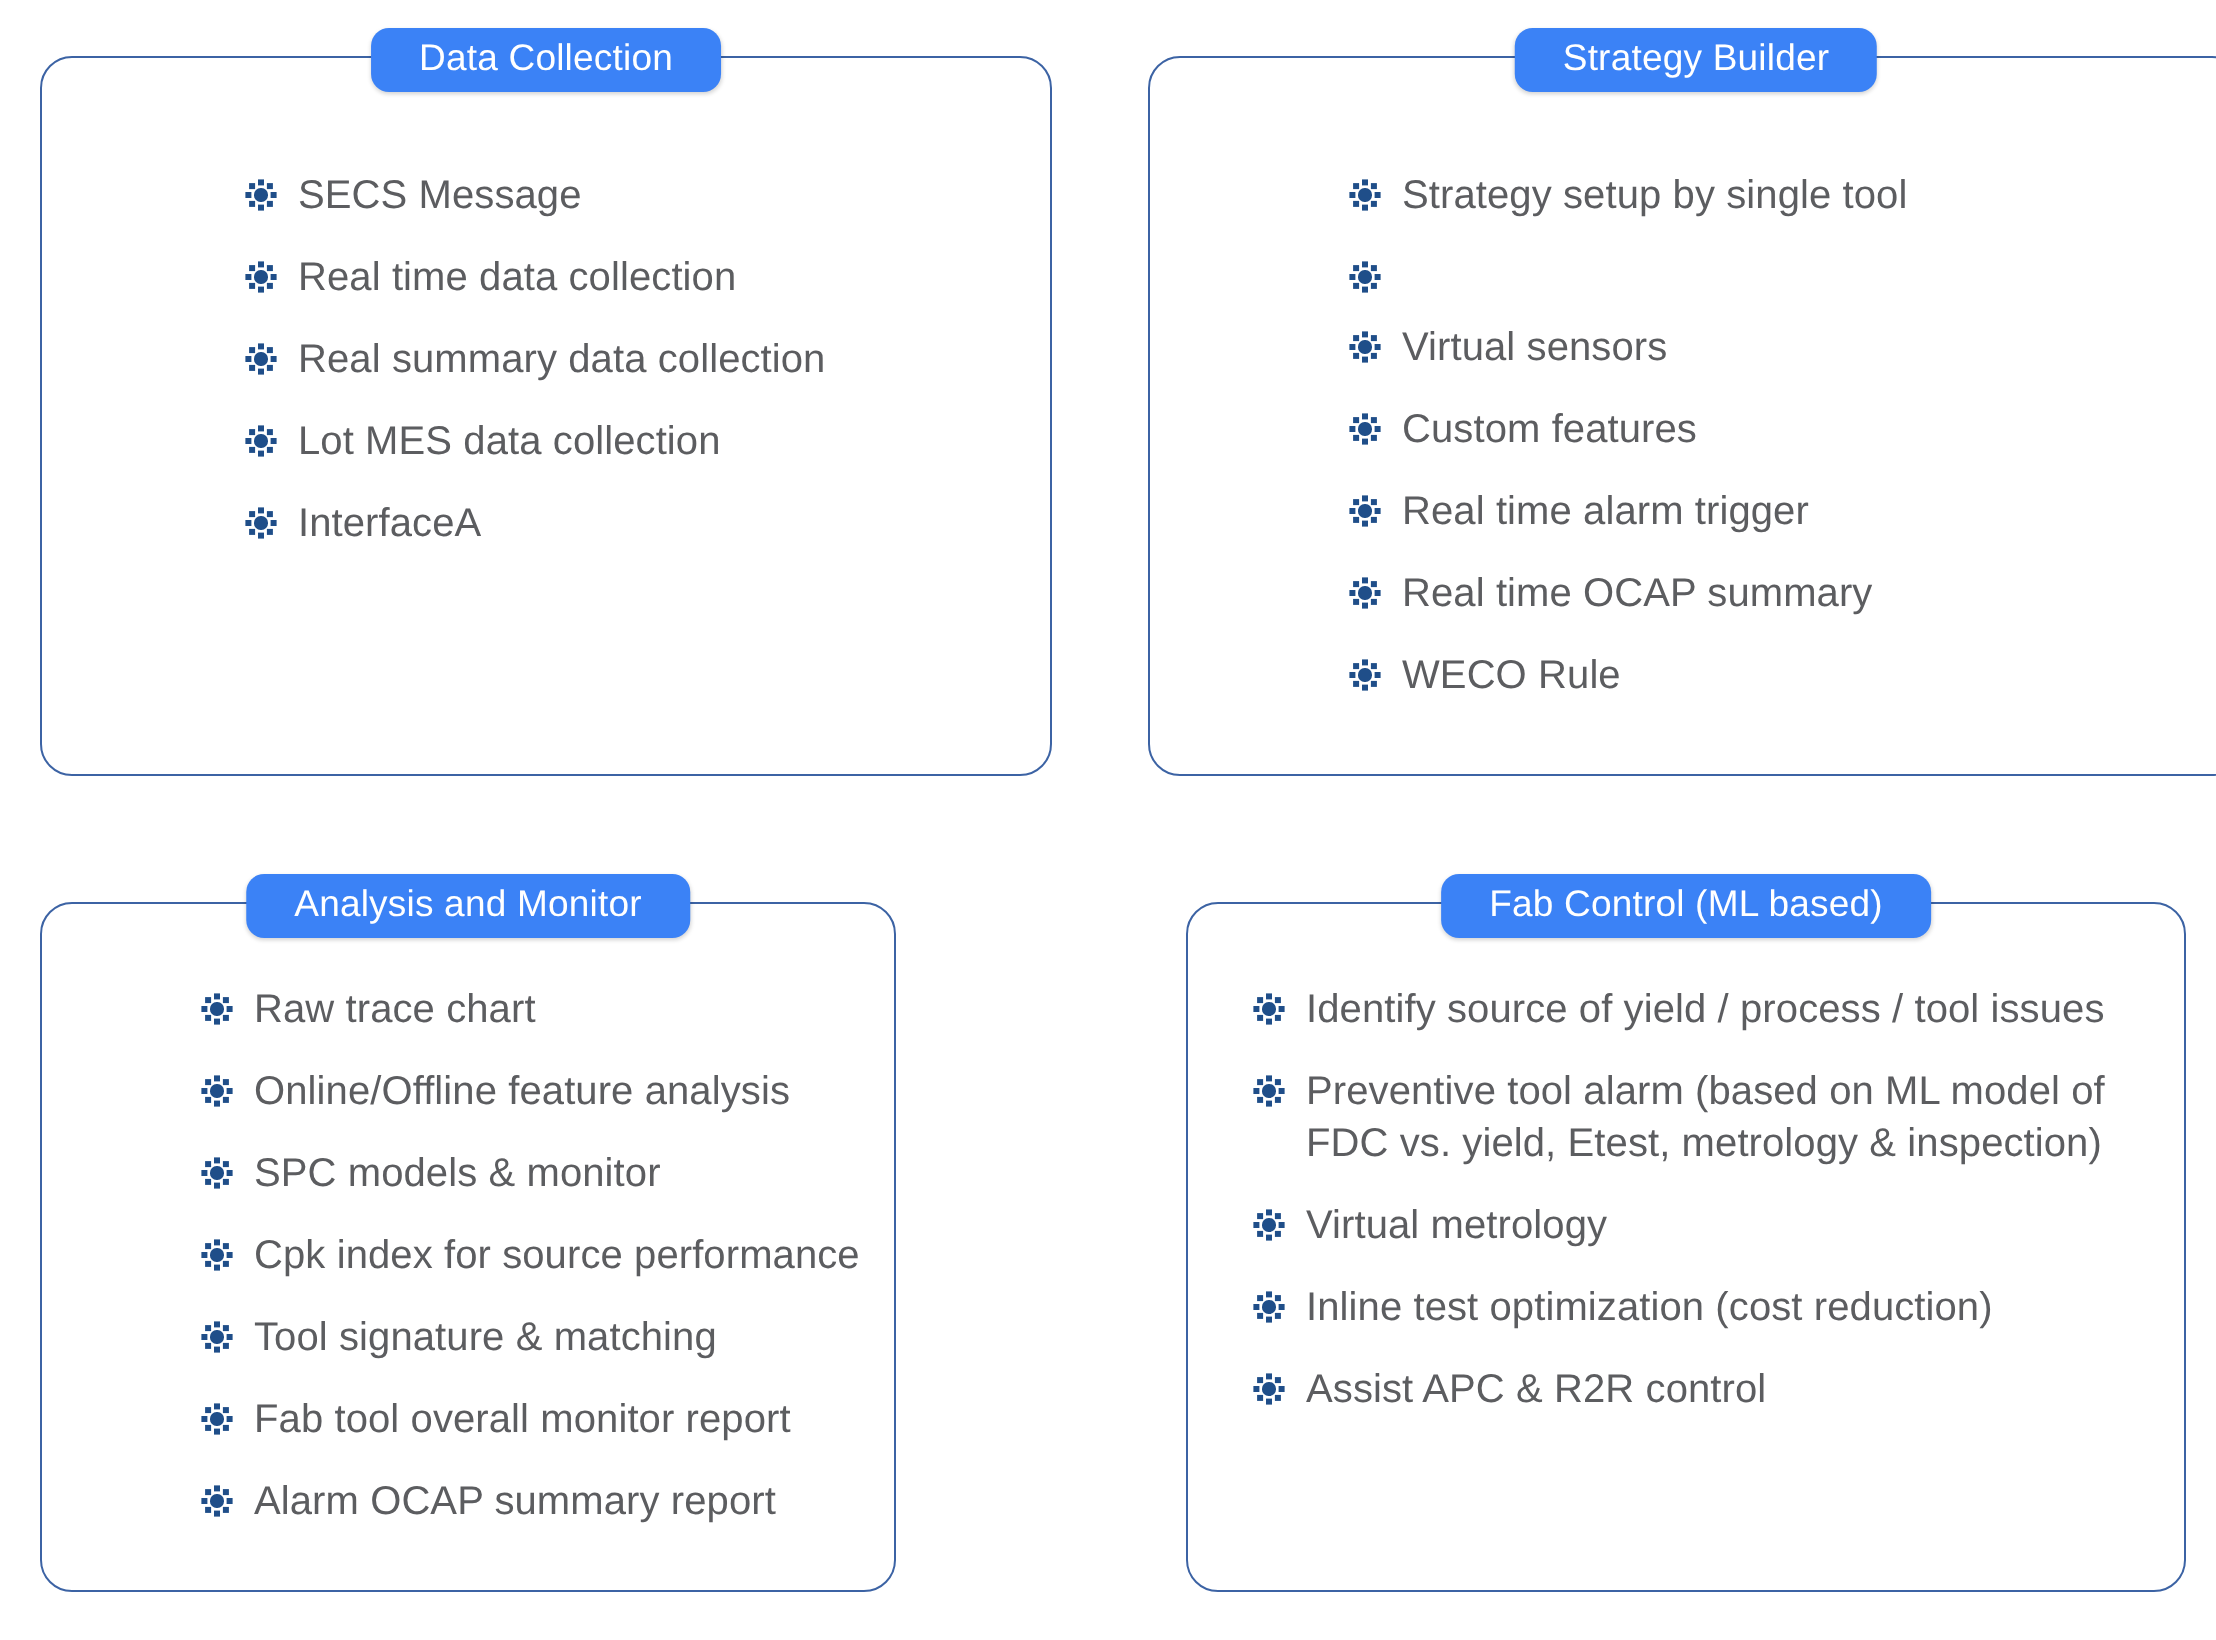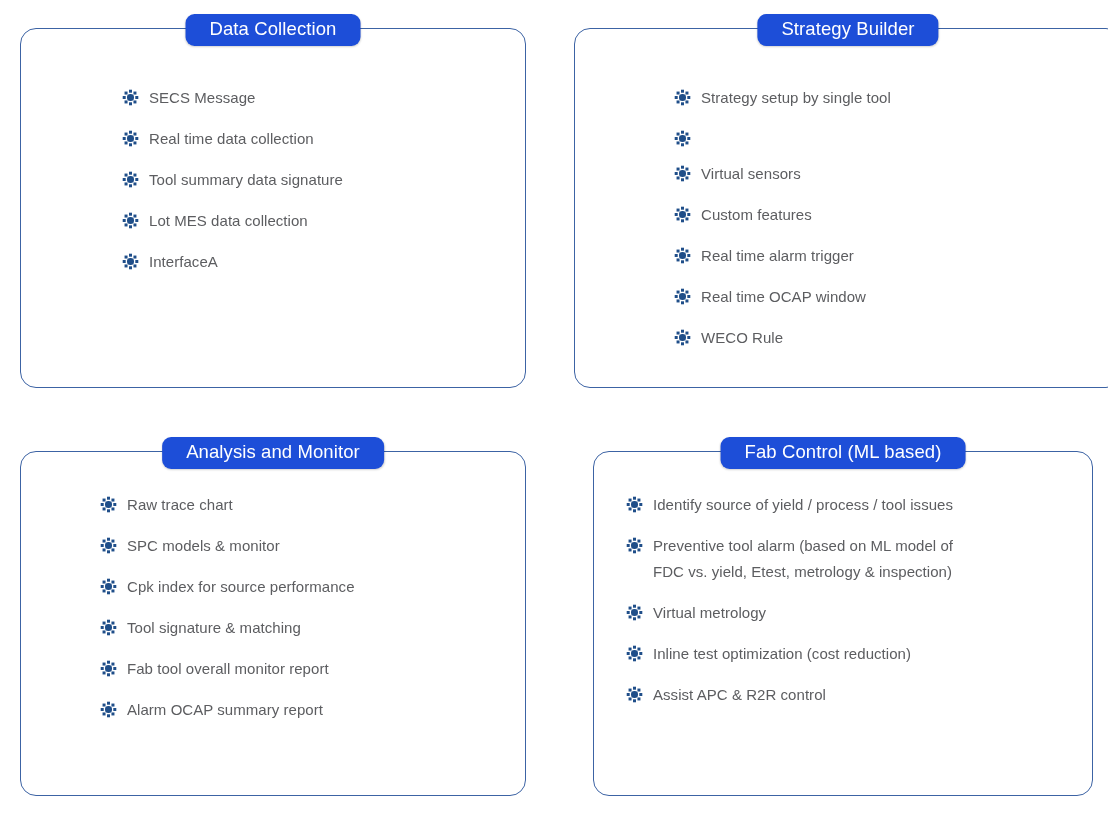--- a/index.html
+++ b/index.html
@@ -25,30 +25,30 @@
   .card {
     position: absolute;
     box-sizing: border-box;
     border: 1.4px solid #3c63a4;
     border-radius: 16px;
     background: #ffffff;
   }
 
   .card.tl { left: 20px;  top: 28px;  width: 506px; height: 360px; }
   .card.tr { left: 574px; top: 28px;  width: 548px; height: 360px; }
-  .card.bl { left: 20px;  top: 451px; width: 506px; height: 345px; }
+  .card.bl { left: 20px;  top: 451px; width: 428px; height: 345px; }
   .card.br { left: 593px; top: 451px; width: 500px; height: 345px; }
 
   
   .badge {
     position: absolute;
     top: -15px;
     left: 50%;
     transform: translateX(-50%);
-    background: #1d4ed8;
+    background: #3b82f6;
     color: #ffffff;
     border-radius: 9px;
     padding: 4px 24px 6px 24px;
     font-size: 18.5px;
     line-height: 22px;
     white-space: nowrap;
     letter-spacing: 0.1px;
     box-shadow: 0 1px 2px rgba(0,0,0,0.18);
   }
 
@@ -111,21 +111,21 @@
   .bullet .ring i:nth-child(2){ transform: translate(4.45px,-4.45px); }
   .bullet .ring i:nth-child(3){ transform: translate(6.3px,0px); }
   .bullet .ring i:nth-child(4){ transform: translate(4.45px,4.45px); }
   .bullet .ring i:nth-child(5){ transform: translate(0px,6.3px); }
   .bullet .ring i:nth-child(6){ transform: translate(-4.45px,4.45px); }
   .bullet .ring i:nth-child(7){ transform: translate(-6.3px,0px); }
   .bullet .ring i:nth-child(8){ transform: translate(-4.45px,-4.45px); }
 
   .item-label {
     color: #5c5d60;
-    font-size: 15px;
+    font-size: 20px;
     line-height: 26px;
     letter-spacing: 0.05px;
   }
   .item-label .cont { display: block; }
 </style>
 </head>
 <body>
 
 <div id="board">
 
@@ -171,21 +171,21 @@
               <i></i>
               <i></i>
               <i></i>
               <i></i>
               <i></i>
               <i></i>
               <i></i>
             </span>
             <span class="core"></span>
           </span>
-        <span class="item-label">Tool summary data signature</span>
+        <span class="item-label">Real summary data collection</span>
       </li>
       <li class="item">
         <span class="bullet">
             <span class="ring">
               <i></i>
               <i></i>
               <i></i>
               <i></i>
               <i></i>
               <i></i>
@@ -304,21 +304,21 @@
               <i></i>
               <i></i>
               <i></i>
               <i></i>
               <i></i>
               <i></i>
               <i></i>
             </span>
             <span class="core"></span>
           </span>
-        <span class="item-label">Real time OCAP window</span>
+        <span class="item-label">Real time OCAP summary</span>
       </li>
       <li class="item">
         <span class="bullet">
             <span class="ring">
               <i></i>
               <i></i>
               <i></i>
               <i></i>
               <i></i>
               <i></i>
@@ -358,20 +358,36 @@
               <i></i>
               <i></i>
               <i></i>
               <i></i>
               <i></i>
               <i></i>
               <i></i>
             </span>
             <span class="core"></span>
           </span>
+        <span class="item-label">Online/Offline feature analysis</span>
+      </li>
+      <li class="item">
+        <span class="bullet">
+            <span class="ring">
+              <i></i>
+              <i></i>
+              <i></i>
+              <i></i>
+              <i></i>
+              <i></i>
+              <i></i>
+              <i></i>
+            </span>
+            <span class="core"></span>
+          </span>
         <span class="item-label">SPC models &amp; monitor</span>
       </li>
       <li class="item">
         <span class="bullet">
             <span class="ring">
               <i></i>
               <i></i>
               <i></i>
               <i></i>
               <i></i>

